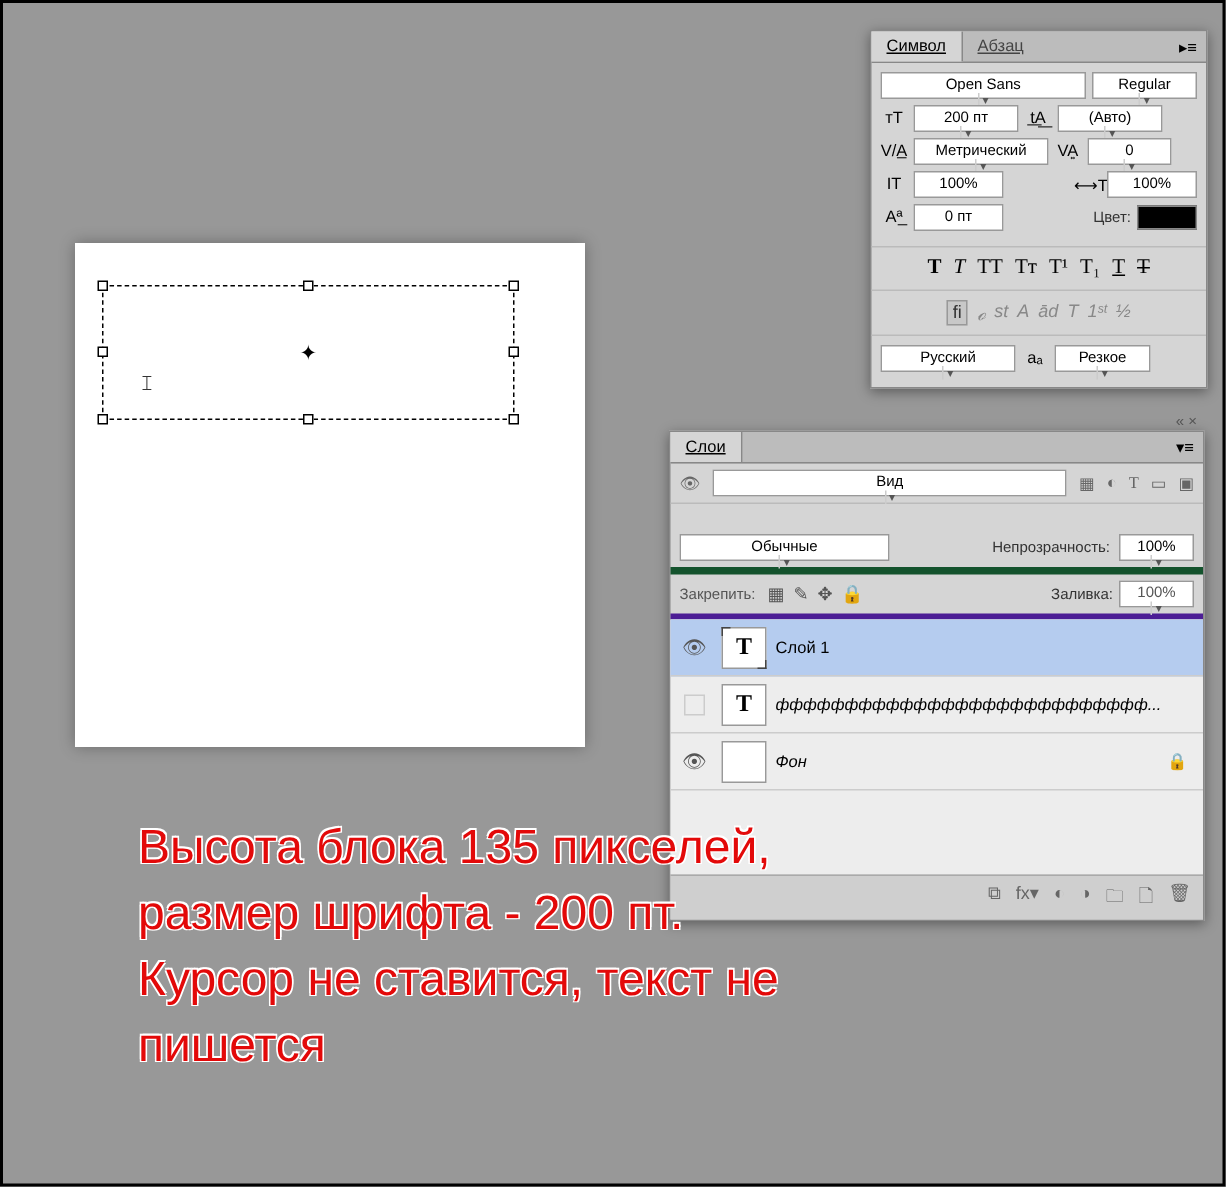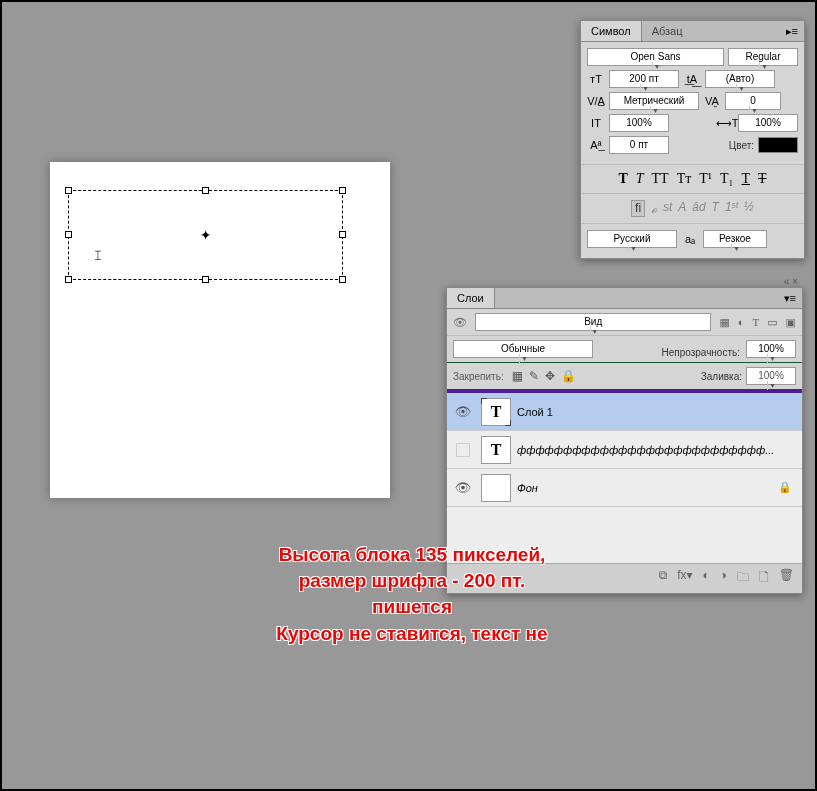--- a/index.html
+++ b/index.html
@@ -54,23 +54,23 @@
 .cursor-mark {
   position: absolute;
   left: 24px; top: 56px;
   font-size: 14px;
   color: #333;
 }
 .annotation {
   position: absolute;
   left: 90px; top: 540px;
   width: 640px;
-  text-align: center;
-  font-size: 19px;
-  font-weight: bold;
+  text-align: left;
+  font-size: 32px;
+  font-weight: normal;
   color: #e30909;
   text-shadow: -1px -1px 0 #fff, 1px -1px 0 #fff, -1px 1px 0 #fff, 1px 1px 0 #fff;
   line-height: 1.38;
 }
 
 
 .char-panel {
   position: absolute;
   right: 10px; top: 18px;
   width: 225px;
@@ -81,20 +81,21 @@
 .panel-tabs {
   display: flex;
   background: #bcbcbc;
   border-bottom: 1px solid #888;
   align-items: center;
 }
 .tab {
   padding: 4px 10px;
   font-size: 11px;
   cursor: pointer;
+  text-decoration: underline;
 }
 .tab.active {
   background: #d5d5d5;
   border-right: 1px solid #888;
 }
 .tab.inactive { color: #444; }
 .panel-menu {
   margin-left: auto;
   padding: 0 6px;
   font-size: 11px;
@@ -125,21 +126,21 @@
   left: 444px; top: 285px;
   width: 357px;
   background: #d5d5d5;
   border: 1px solid #888;
   box-shadow: 0 2px 8px rgba(0,0,0,0.4);
 }
 .lp-close { position: absolute; right: 4px; top: -12px; font-size: 10px; color: #555; }
 .lp-header { display: flex; align-items: center; gap: 8px; padding: 4px 6px; border-bottom: 1px solid #bbb; }
 .lp-header .icon { color: #666; }
 .eye-sel { flex: 1; }
-.lp-row2 { display: flex; align-items: flex-end; gap: 6px; padding: 4px 6px; border-bottom: 1px solid #14532d; }
+.lp-row2 { display: flex; align-items: center; gap: 6px; padding: 4px 6px; border-bottom: 5px solid #14532d; margin-top: 16px; }
 .lbl { font-size: 10px; color: #333; padding-left: 15px; }
 .lp-lock { display: flex; align-items: center; gap: 8px; padding: 4px 6px; border-bottom: 4px solid #4c1d95; font-size: 10px; color: #555; justify-content: center; }
 .lock-icons { display: flex; gap: 6px; font-size: 12px; }
 .fill-grp { margin-left: auto; display: flex; align-items: center; gap: 4px; }
 .layer-list { background: #ededed; min-height: 170px; }
 .layer {
   display: flex; align-items: center;
   border-bottom: 1px solid #ccc;
   height: 38px;
   padding: 0 4px;
@@ -347,17 +348,17 @@
       <span>◑</span>
       <span>🗀</span>
       <span>🗋</span>
       <span>🗑</span>
     </div>
   </div>
 
   <div class="annotation">
     <div>Высота блока 135 пикселей,</div>
     <div>размер шрифта - 200 пт.</div>
+    <div>Курсор не ставится, текст не</div>
     <div>пишется</div>
-    <div>Курсор не ставится, текст не</div>
   </div>
 
 </div>
 
 </body></html>

